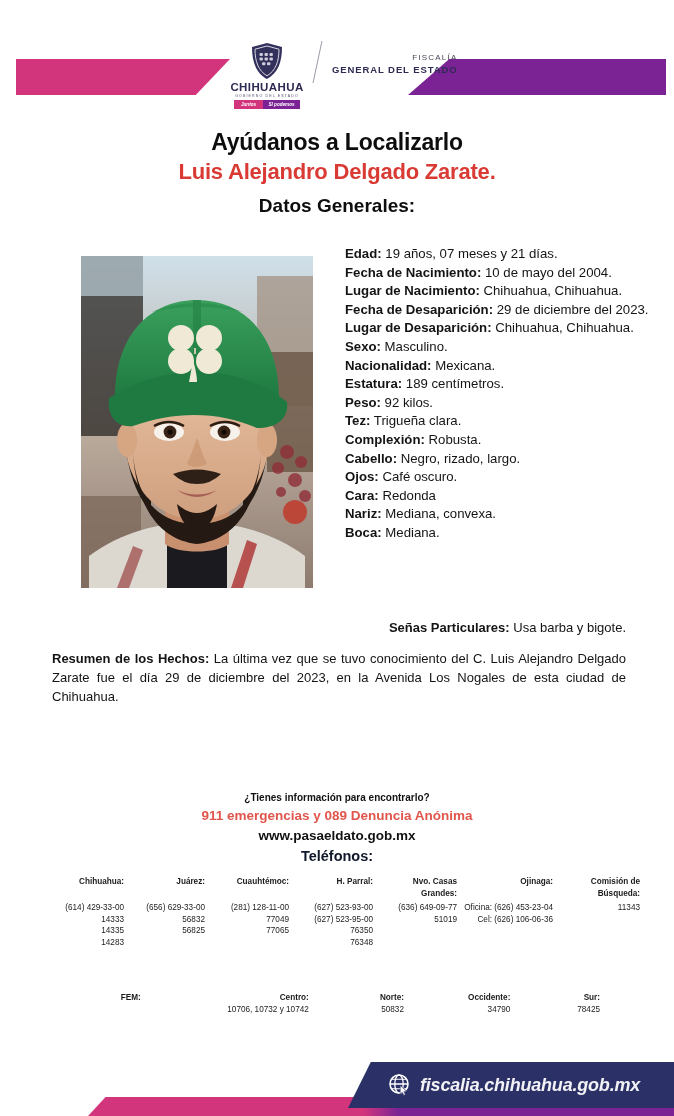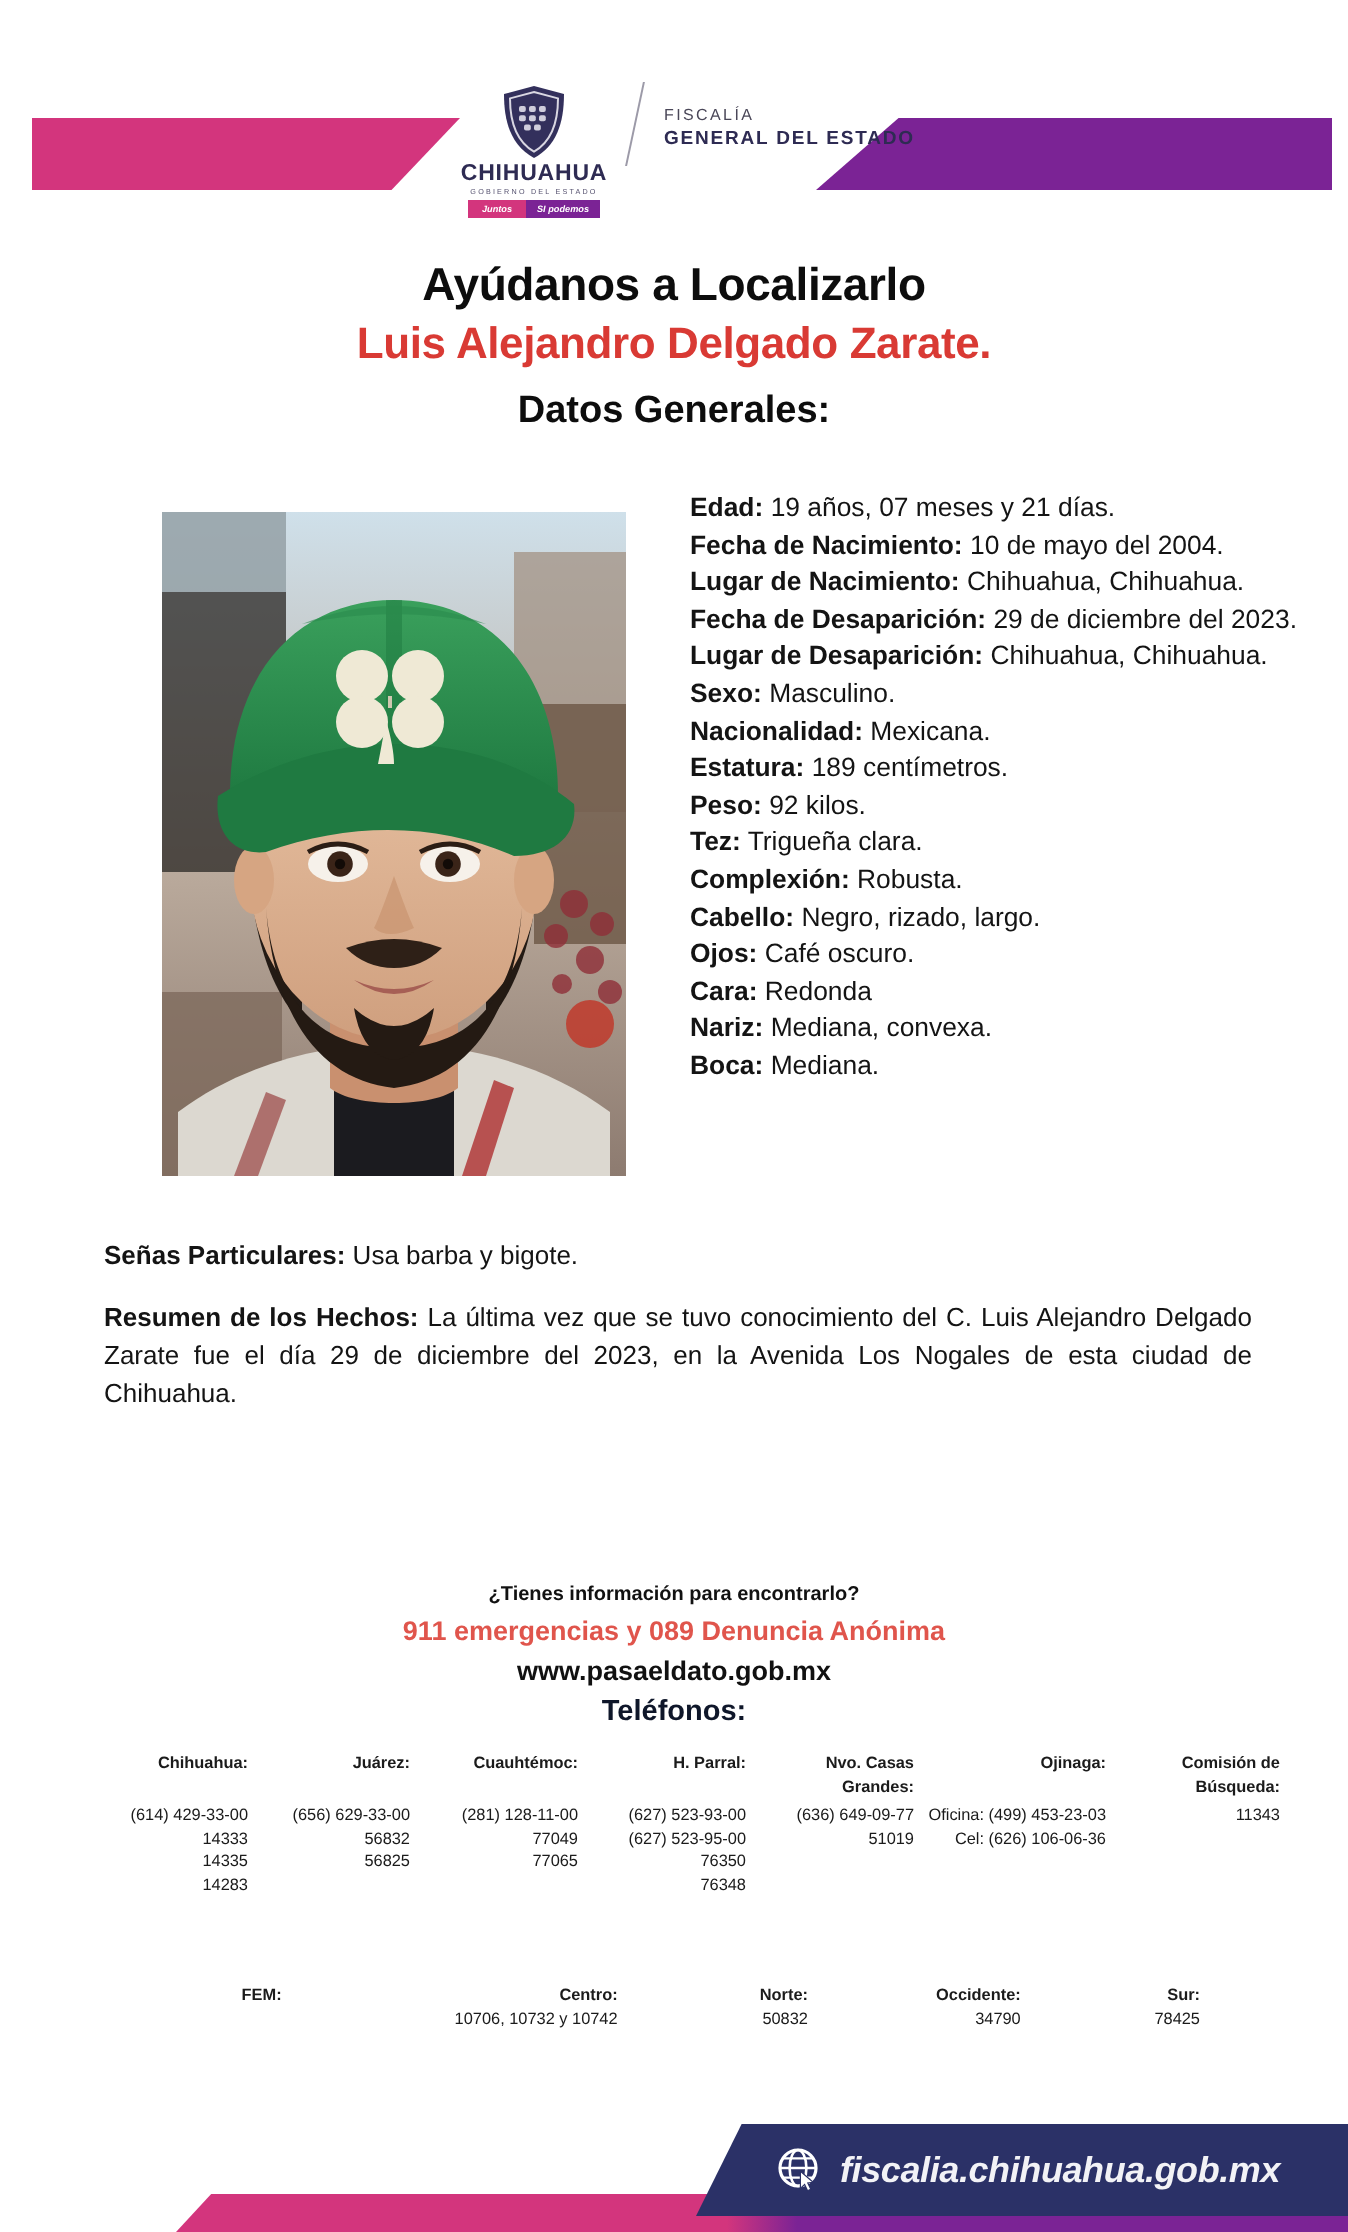--- a/index.html
+++ b/index.html
@@ -92,20 +92,21 @@
     position: absolute;
     left: 317px; top: 41px;
     width: 1px; height: 42px;
     background: #9c9aa8;
     transform: skewX(-12deg);
   }
   .fiscalia-txt {
     position: absolute;
     left: 332px; top: 52px;
     line-height: 12px;
+    text-align: right;
   }
   .fis-1 {
     font-size: 8px;
     letter-spacing: 1.2px;
     color: #4a4758;
   }
   .fis-2 {
     font-size: 9.5px;
     font-weight: bold;
     letter-spacing: .9px;
@@ -165,21 +166,21 @@
 
   
   .paras {
     position: absolute;
     left: 52px; top: 618px;
     width: 574px;
     font-size: 13px;
     line-height: 19px;
     color: #141414;
   }
-  .paras p { margin: 0 0 12px 0; }
+  .paras p { margin: 0 0 12px 0; text-align: right; }
   .paras p.justify { text-align: justify; }
   .paras b { font-weight: bold; }
 
   
   .cta {
     position: absolute;
     left: 0; top: 789px;
     width: 674px;
     text-align: center;
   }
@@ -477,21 +478,21 @@
         <th class="ta-c">Comisión de Búsqueda:</th>
       </tr>
     </thead>
     <tbody>
       <tr>
         <td class="ta-c">(614) 429-33-00</td>
         <td class="ta-c">(656) 629-33-00</td>
         <td class="ta-c">(281) 128-11-00</td>
         <td class="ta-r">(627) 523-93-00</td>
         <td class="ta-c">(636) 649-09-77</td>
-        <td class="ta-c">Oficina: (499) 453-23-03</td>
+        <td class="ta-c">Oficina: (626) 453-23-04</td>
         <td class="ta-c">11343</td>
       </tr>
       <tr>
         <td class="ta-r">14333</td>
         <td class="ta-r">56832</td>
         <td class="ta-r">77049</td>
         <td class="ta-r">(627) 523-95-00</td>
         <td class="ta-r">51019</td>
         <td class="ta-c">Cel: (626) 106-06-36</td>
         <td class="ta-c"></td>

